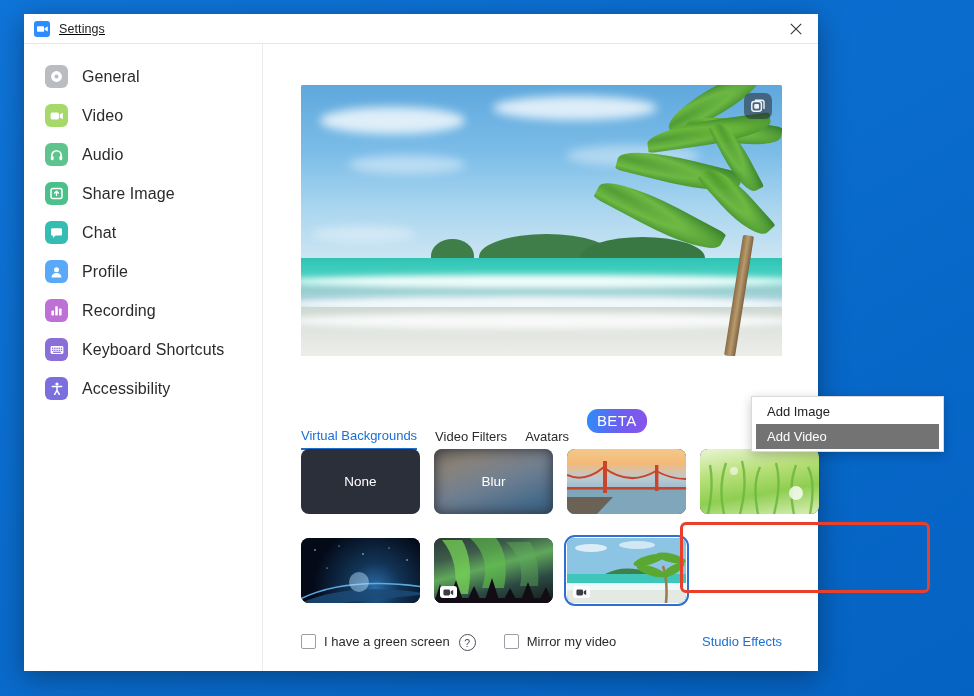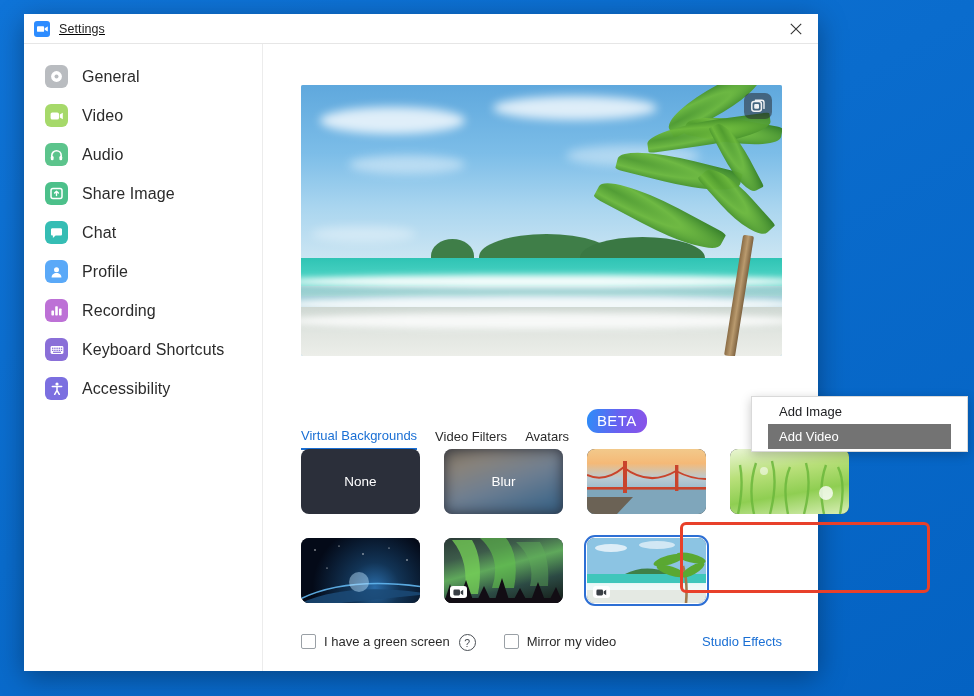--- a/index.html
+++ b/index.html
@@ -236,21 +236,21 @@
 
   
   .thumbs {
     position: absolute;
     left: 38px;
     top: 405px;
     width: 500px;
   }
   .thumb-row {
     display: flex;
-    gap: 24px;
+    gap: 14px;
     margin-bottom: 24px;
   }
   .thumb {
     width: 119px;
     height: 65px;
     border-radius: 8px;
     overflow: hidden;
     position: relative;
     cursor: pointer;
     flex: 0 0 auto;
@@ -351,21 +351,21 @@
   
   .menu {
     position: absolute;
     left: 751px;
     top: 396px;
     width: 183px;
     background: #ffffff;
     border: 1px solid #d9d9d9;
     box-shadow: 0 3px 10px rgba(0,0,0,0.22);
     z-index: 40;
-    padding: 2px 16px;
+    padding: 2px 4px;
   }
   .menu-item {
     height: 25px;
     display: flex;
     align-items: center;
     padding-left: 11px;
     font-size: 13px;
     color: #202124;
     cursor: pointer;
   }

